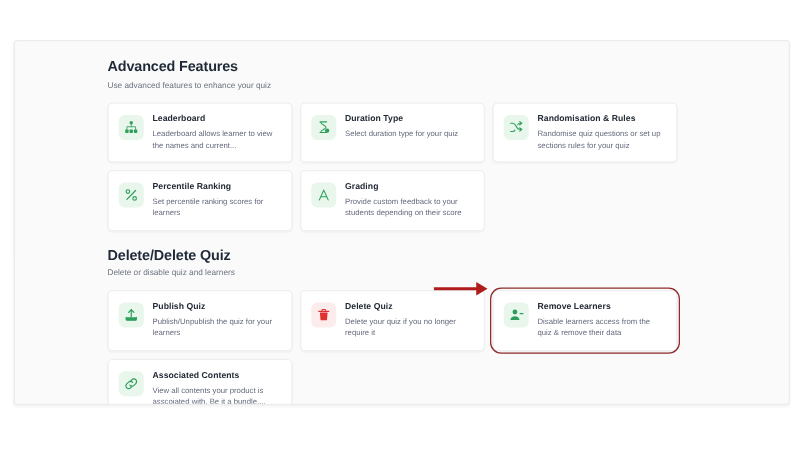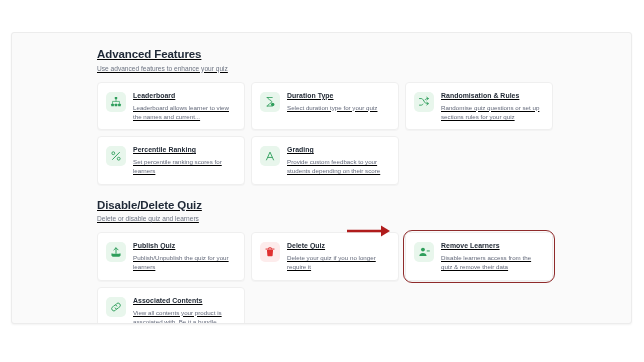--- a/index.html
+++ b/index.html
@@ -28,24 +28,23 @@
     height: 292px;
     background: #fafafa;
     border: 1px solid #ececec;
     border-radius: 3px;
     box-shadow: 0 1px 2px rgba(0,0,0,0.05);
     overflow: hidden;
   }
 
   .inner {
     position: absolute;
-    left: 85px;
+    left: 74px;
     top: 14px;
     width: 470px;
-    text-decoration: underline;
   }
 
   
   .section-title {
     font-size: 11.5px;
     font-weight: bold;
     color: #1f2937;
     letter-spacing: -0.1px;
     line-height: 14px;
   }
@@ -218,21 +217,21 @@
             <div class="card-text">
               <div class="card-title">Grading</div>
               <div class="card-desc">Provide custom feedback to your students depending on their score</div>
             </div>
           </div>
 
         </div>
       </div>
 
       <div class="section-publish">
-        <div class="section-title">Disable/Delete Quiz</div>
+        <div class="section-title">Delete/Delete Quiz</div>
         <div class="section-sub">Delete or disable quiz and learners</div>
 
         <div class="grid">
 
           <div class="card">
             <span class="card-icon">
               <svg width="12" height="12" viewBox="0 0 16 16" fill="none">
                 <path d="M8 9.8V2.6" stroke="#2e9e5b" stroke-width="1.3" stroke-linecap="round"></path>
                 <path d="M5.2 5.2L8 2.4l2.8 2.8" stroke="#2e9e5b" stroke-width="1.3" stroke-linecap="round" stroke-linejoin="round"></path>
                 <path d="M2.6 10.4v2.2c0 .6.5 1 1 1h8.8c.5 0 1-.4 1-1v-2.2" stroke="#2e9e5b" stroke-width="1.3" stroke-linecap="round" fill="#2e9e5b"></path>

